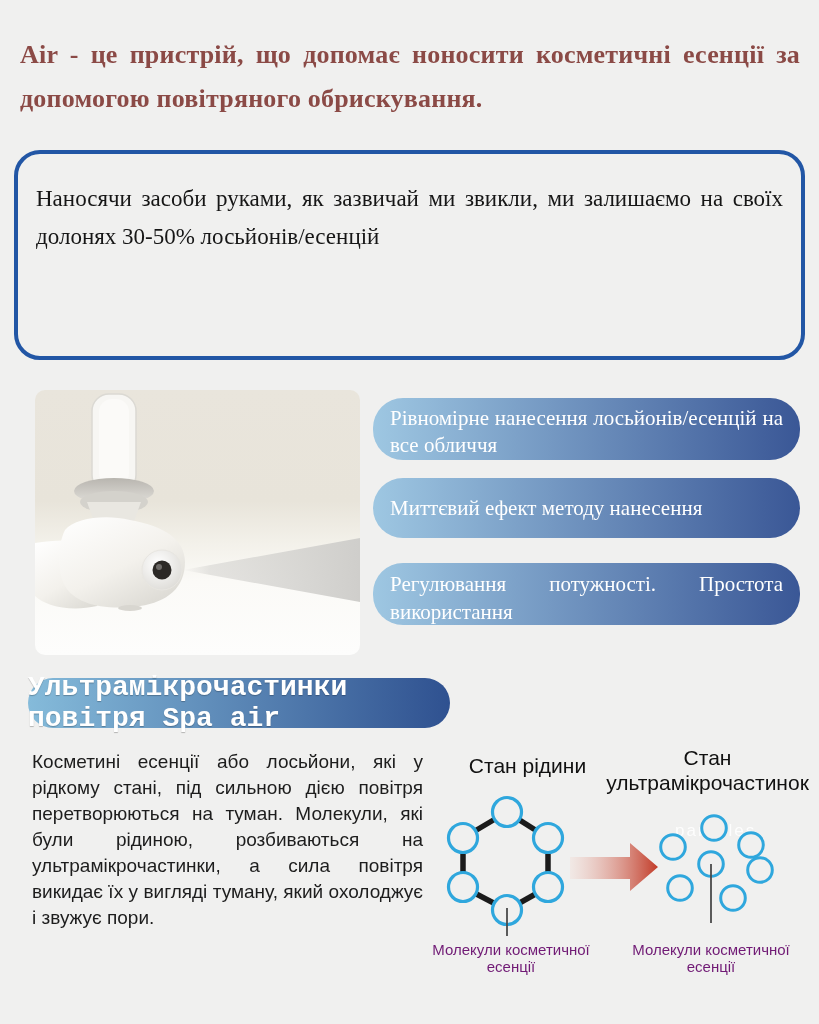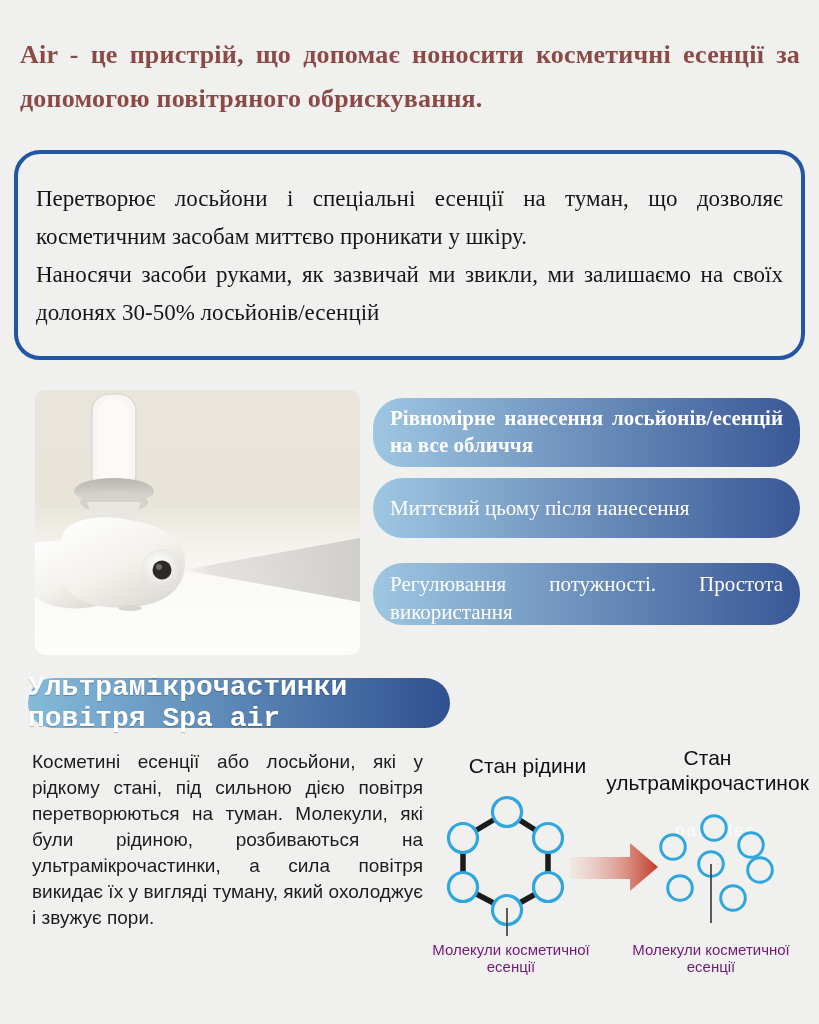--- a/index.html
+++ b/index.html
@@ -29,21 +29,21 @@
   }
   
   .photo-frame{left:35px;top:390px;width:325px;height:265px;border-radius:10px;overflow:hidden;}
   
   .banner{
     left:373px;width:427px;box-sizing:border-box;border-radius:30px;
     background:linear-gradient(90deg,var(--banner_light,#9ec7e2),var(--banner_dark,#3a5796));
     color:#fff;font-family:"Liberation Serif",serif;font-size:21px;
     padding:7px 17px;text-align:justify;line-height:27px;
   }
-  .banner-1{top:398px;height:69px;font-weight:bold;}
+  .banner-1{top:398px;height:62px;}
   .banner-2{top:478px;height:60px;display:flex;align-items:center;padding-top:0;padding-bottom:0;}
   .banner-3{top:563px;height:62px;line-height:28px;}
   
   .section-pill{
     left:28px;top:678px;width:422px;height:50px;border-radius:30px;
     background:linear-gradient(90deg,var(--pill_light,#85bbda),var(--pill_dark,#2f5190));
     display:flex;align-items:center;justify-content:center;
     color:#fff;font-family:Liberation Mono, monospace;font-weight:bold;font-size:28px;
     text-shadow:0 1px 1px rgba(0,0,0,.25);
   }
@@ -64,21 +64,20 @@
   .diag-caption{font-size:15px;line-height:17px;color:#701a75;text-align:center;}
   .caption-left{left:430px;top:941px;width:162px;}
   .caption-right{left:626px;top:941px;width:170px;}
 </style>
 </head>
 <body>
 
 <div class="abs main-title">Air - це пристрій, що допомає ноносити косметичні есенції за допомогою повітряного обрискування.</div>
 
 <div class="abs intro-box">
-  <p>Перетворює лосьйони і спеціальні есенції на туман, що дозволяє косметичним засобам миттєво проникати у шкіру.</p>
   <p>Наносячи засоби руками, як зазвичай ми звикли, ми залишаємо на своїх долонях 30-50% лосьйонів/есенцій</p>
 </div>
 
 <div class="abs photo-frame">
   <svg width="325" height="265" viewBox="0 0 325 265">
     <defs>
       <linearGradient id="bgGrad" x1="0" y1="0" x2="0" y2="1">
         <stop offset="0" stop-color="#e9e5dc"></stop>
         <stop offset="0.42" stop-color="#e8e4da"></stop>
         <stop offset="0.58" stop-color="#f3f1ea"></stop>
@@ -115,21 +114,21 @@
     <path d="M30 140 C 40 128 70 124 95 130 C 130 136 150 150 150 172 C 150 198 132 212 105 216 C 70 221 40 214 30 196 C 22 182 22 156 30 140 Z" fill="url(#bodyGrad)"></path>
     <ellipse cx="95" cy="218" rx="12" ry="3" fill="#d8d6d0"></ellipse>
     <circle cx="127" cy="180" r="20" fill="url(#nozzleGrad)" stroke="#e8e6e1"></circle>
     <circle cx="127" cy="180" r="9.5" fill="#2c2926"></circle>
     <circle cx="124" cy="177" r="3" fill="#8a8784" opacity="0.7"></circle>
   </svg>
 </div>
 
 <div class="abs banner banner-1">Рівномірне нанесення лосьйонів/есенцій на все обличчя</div>
 <div class="abs banner banner-2">
-    <span>Миттєвий цьому після нанесення</span>
+    <span>Миттєвий ефект методу нанесення</span>
   </div>
 <div class="abs banner banner-3">Регулювання потужності. Простота використання</div>
 
 <div class="abs section-pill">Ультрамікрочастинки повітря Spa air</div>
 
 <div class="abs body-copy">
   <p>Косметині есенції або лосьйони, які у рідкому стані, під сильною дією повітря перетворюються на туман. Молекули, які були рідиною, розбиваються на ультрамікрочастинки, а сила повітря викидає їх у вигляді туману, який охолоджує і звужує пори.</p>
 </div>
 
 <div class="abs diag-title diag-title-left">Стан рідини</div>

